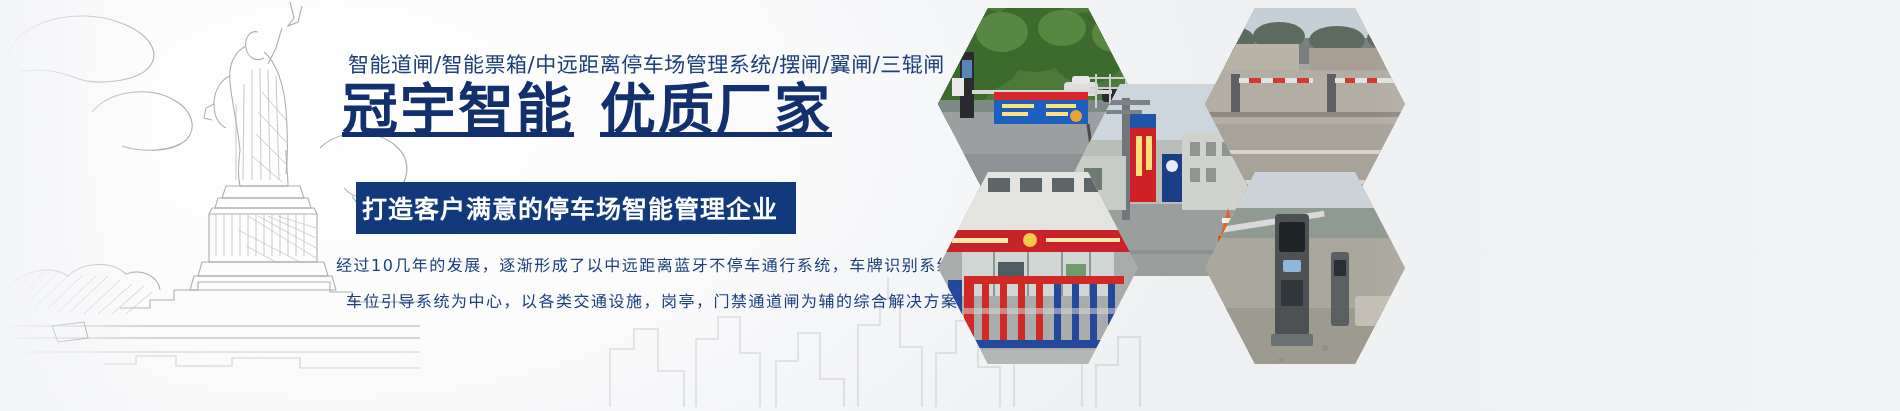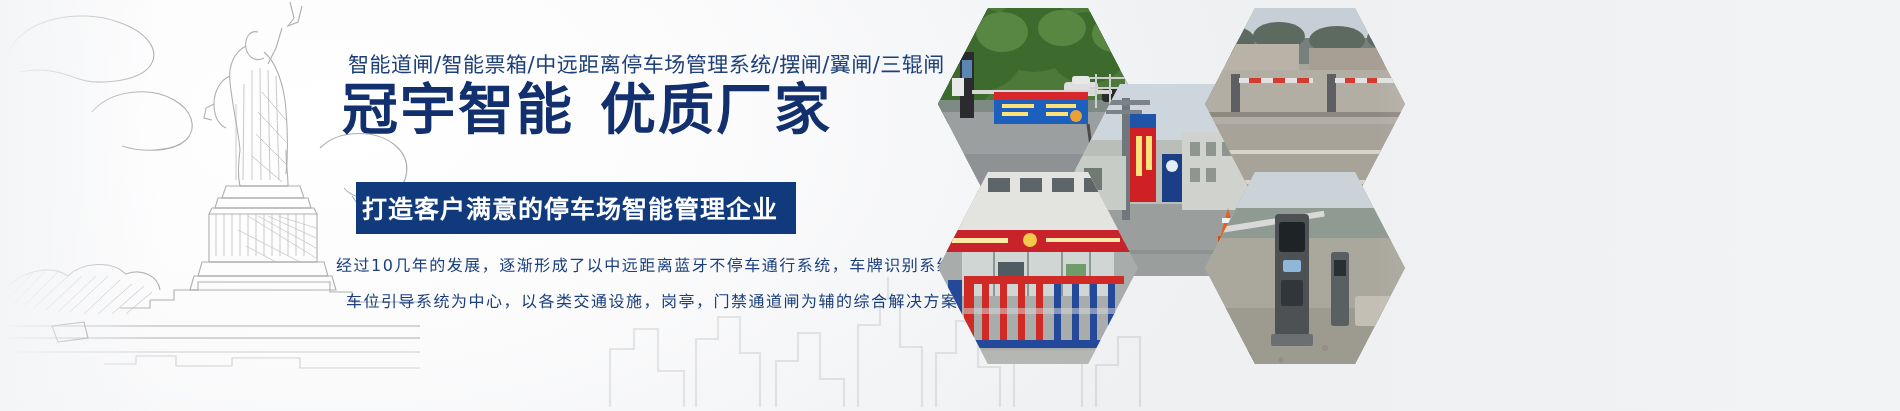--- a/index.html
+++ b/index.html
@@ -31,20 +31,21 @@
     position:absolute;left:12px;top:48px;
     font-size:21px;letter-spacing:.5px;color:#1d3f7a;white-space:nowrap;
     font-family:"DejaVu Sans","Liberation Sans",sans-serif;
   }
 
   .headline{
     position:absolute;left:6px;top:82px;
     font-size:56px;font-weight:bold;color:#12306e;
     letter-spacing:2px;white-space:nowrap;line-height:1;
     font-family:"DejaVu Sans","Liberation Sans",sans-serif;
+    text-decoration:underline;
   }
   .headline .gap{display:inline-block;width:26px;}
 
   .subbar{
     position:absolute;left:20px;top:182px;
     background:#113a7c;color:#ffffff;
     padding:7px 18px 9px 6px;
     font-size:25px;font-weight:bold;letter-spacing:1px;white-space:nowrap;
     font-family:"DejaVu Sans","Liberation Sans",sans-serif;
   }

